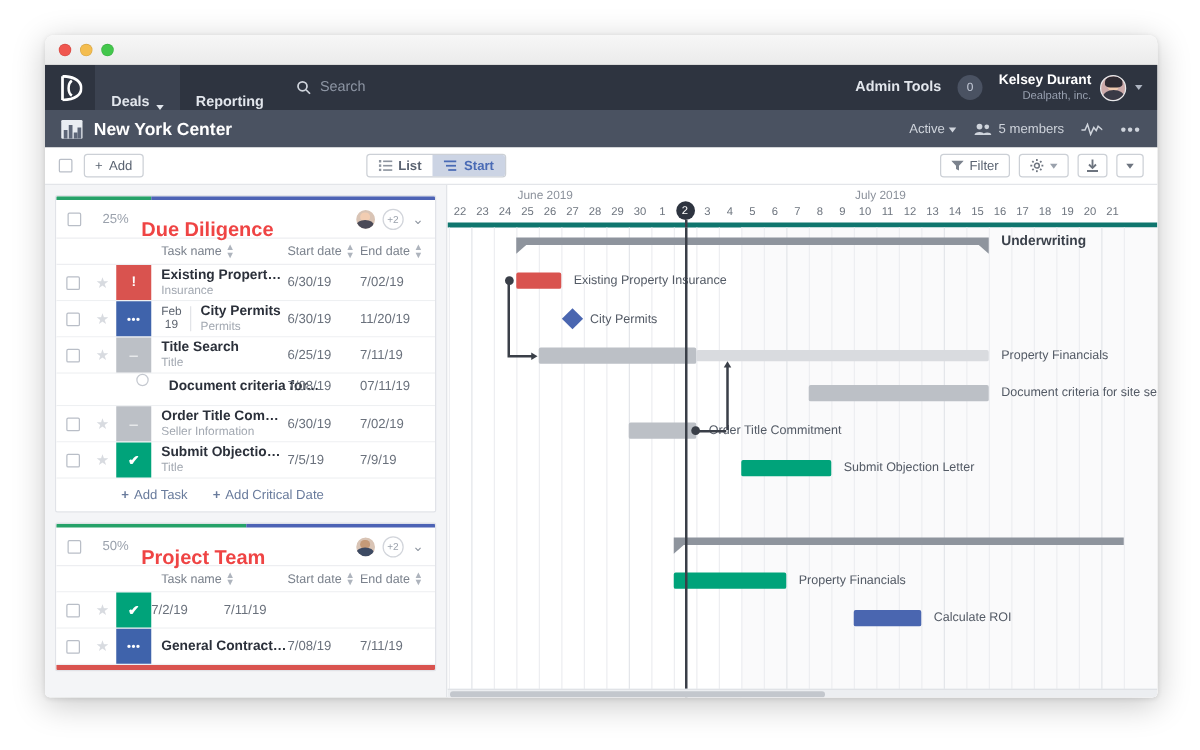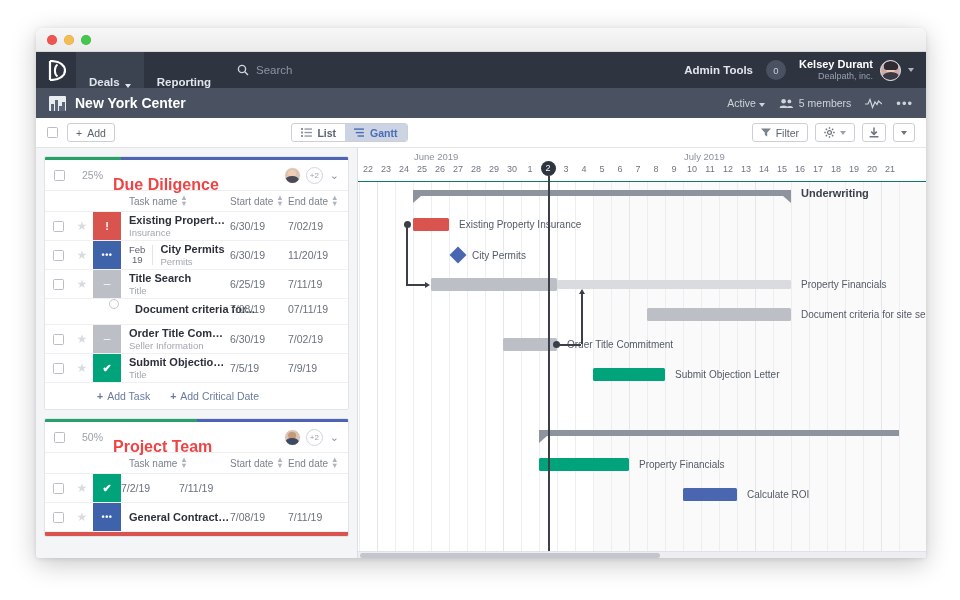--- a/index.html
+++ b/index.html
@@ -249,21 +249,21 @@
   .addrow {
     height: 26px; display: flex; align-items: center;
     gap: 20px; padding-left: 52px; background: #fff;
     font-size: 10.5px; color: #697b9c;
   }
   .addrow span { display: inline-flex; align-items: center; gap: 4px; }
 
   
   .gantt { flex: 1; position: relative; background: #fff; overflow: hidden; }
   .gantt-header { height: 34px; position: relative;
-                  border-bottom: 1px solid #0f766e; background: #fff; }
+                  border-bottom: 4px solid #0f766e; background: #fff; }
   .month-lbl { position: absolute; top: 3px; font-size: 9.5px; color: #8b919b; }
   .day-lbl {
     position: absolute; top: 16px; width: 18px; text-align: center;
     font-size: 9px; color: #6e757f;
   }
   .day-lbl.today {
     color: #fff; top: 13px; height: 15px; line-height: 15px;
     width: 15px; margin-left: 1.5px; border-radius: 50%; background: #2e3440;
   }
   .grid-lines { position: absolute; inset: 34px 0 0 0; }
@@ -432,21 +432,21 @@
       <div class="active">
         <span class="ico">
           <svg width="11" height="9" viewBox="0 0 11 9">
             <g fill="#4a6bb5">
               <rect x="0" y="0.4" width="10" height="1.4"></rect>
               <rect x="1.8" y="3.9" width="8" height="1.4"></rect>
               <rect x="3.6" y="7.3" width="6.4" height="1.4"></rect>
             </g>
           </svg>
         </span>
-        <span>Gantt</span>
+        <span>Start</span>
       </div>
     </div>
     <div class="toolbar-right">
       <div class="btn">
         <span class="ico">
           <svg width="10" height="9" viewBox="0 0 10 9">
             <path d="M0 0.6 H10 L6.2 4.6 V8.4 L3.8 7.1 V4.6 Z" fill="#7b828d"></path>
           </svg>
         </span>
         <span>Filter</span>

